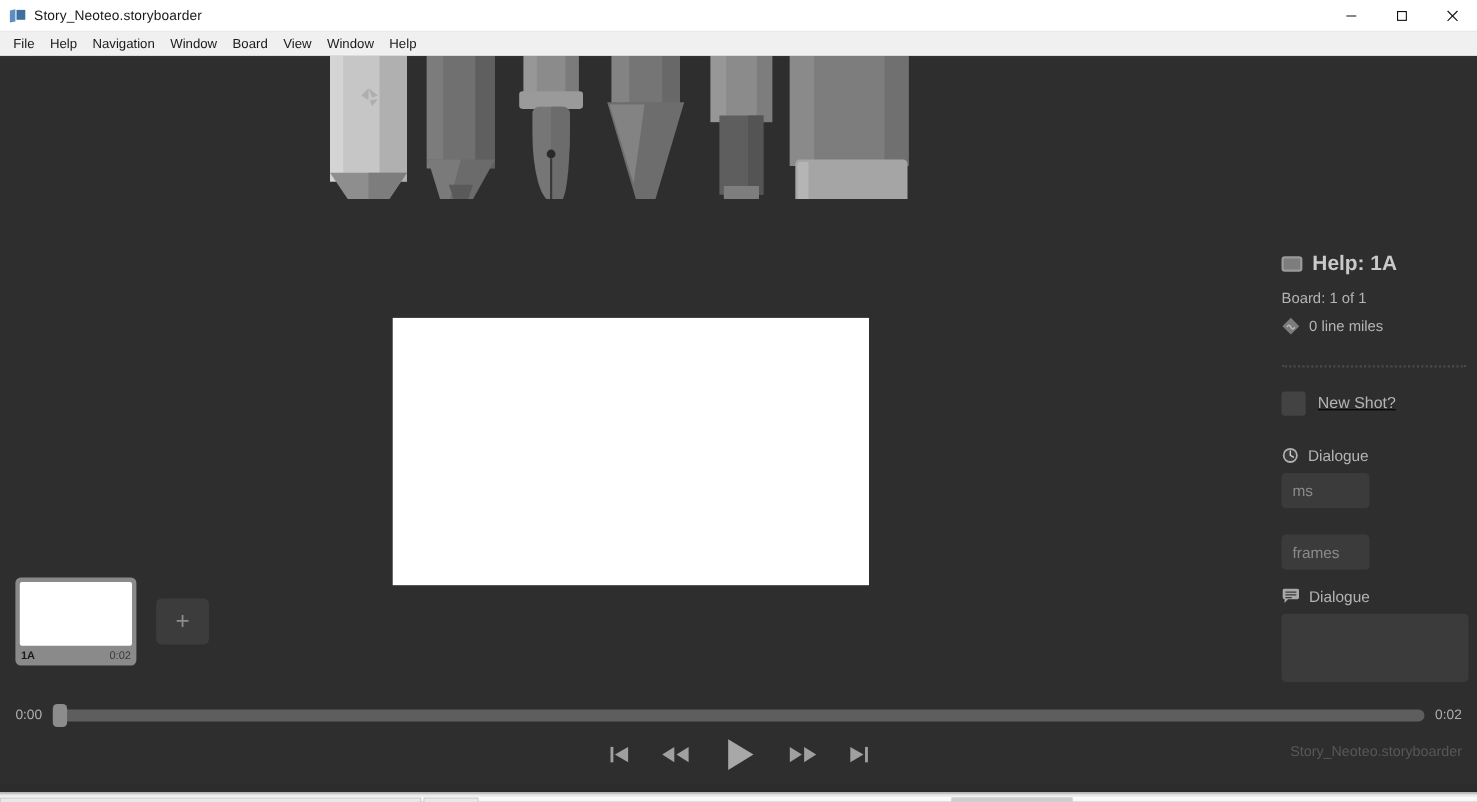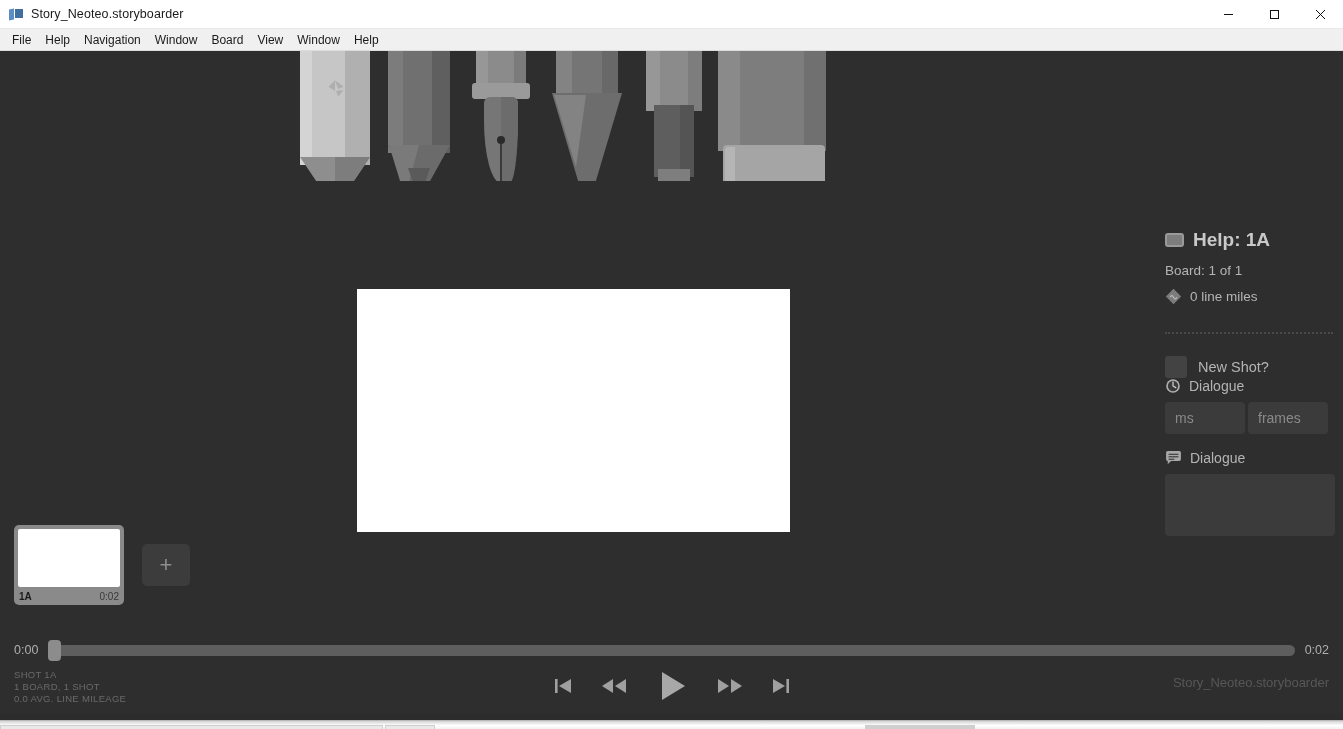--- a/index.html
+++ b/index.html
@@ -388,21 +388,22 @@
   }
   .divider {
     margin: 27px 10px 22px 0;
     height: 1px;
     border-top: 2px dotted #4a4a4a;
   }
   .newshot-row {
     display: flex;
     align-items: center;
     gap: 11px;
-    margin-bottom: 0;
+    margin-bottom: 28px;
+    text-decoration: underline;
   }
   .checkbox {
     width: 22px; height: 22px;
     background: #434343;
     border-radius: 3px;
     cursor: pointer;
     flex: none;
   }
   .newshot-label {
     font-size: 14.5px;
@@ -417,22 +418,23 @@
     margin-bottom: 8px;
   }
   .clock-icon {
     width: 16px; height: 16px; flex: none;
   }
   .speech-icon {
     width: 17px; height: 14px; flex: none;
   }
   .duration-inputs {
     display: flex;
-    gap: 3px;
+    gap: 24px;
     margin-bottom: 16px;
+    flex-direction: column;
   }
   .txt-input {
     background: #3b3b3b;
     border: none;
     border-radius: 4px;
     height: 32px;
     width: 80px;
     color: #cfcfcf;
     font-family: "Liberation Sans", sans-serif;
     font-size: 14px;
@@ -748,25 +750,20 @@
 
   <div class="timeline">
     <div class="track-row">
       <div class="time-label">0:00</div>
       <div class="track">
         <div class="scrub-handle"></div>
       </div>
       <div class="time-label right">0:02</div>
     </div>
 
-    <div class="status-block">
-      <div>SHOT 1A</div>
-      <div>1 BOARD, 1 SHOT</div>
-      <div>0.0 AVG. LINE MILEAGE</div>
-    </div>
 
     <div class="transport">
       <div class="tbtn">
         <svg width="20" height="20" viewBox="0 0 20 20">
           <rect x="2" y="3" width="2.6" height="14" fill="#a0a0a0"></rect>
           <path d="M18 3 L18 17 L6 10 Z" fill="#a0a0a0"></path>
         </svg>
       </div>
       <div class="tbtn">
         <svg width="26" height="18" viewBox="0 0 26 18">

